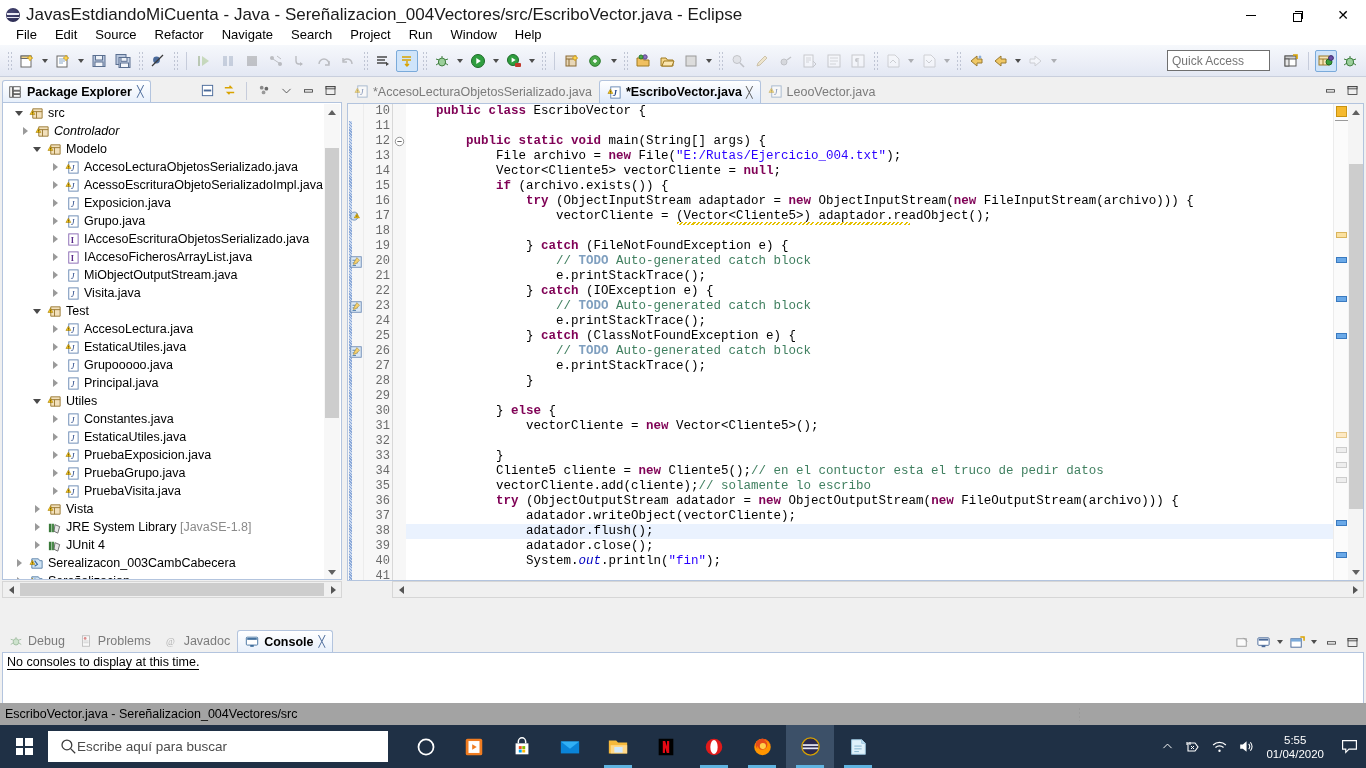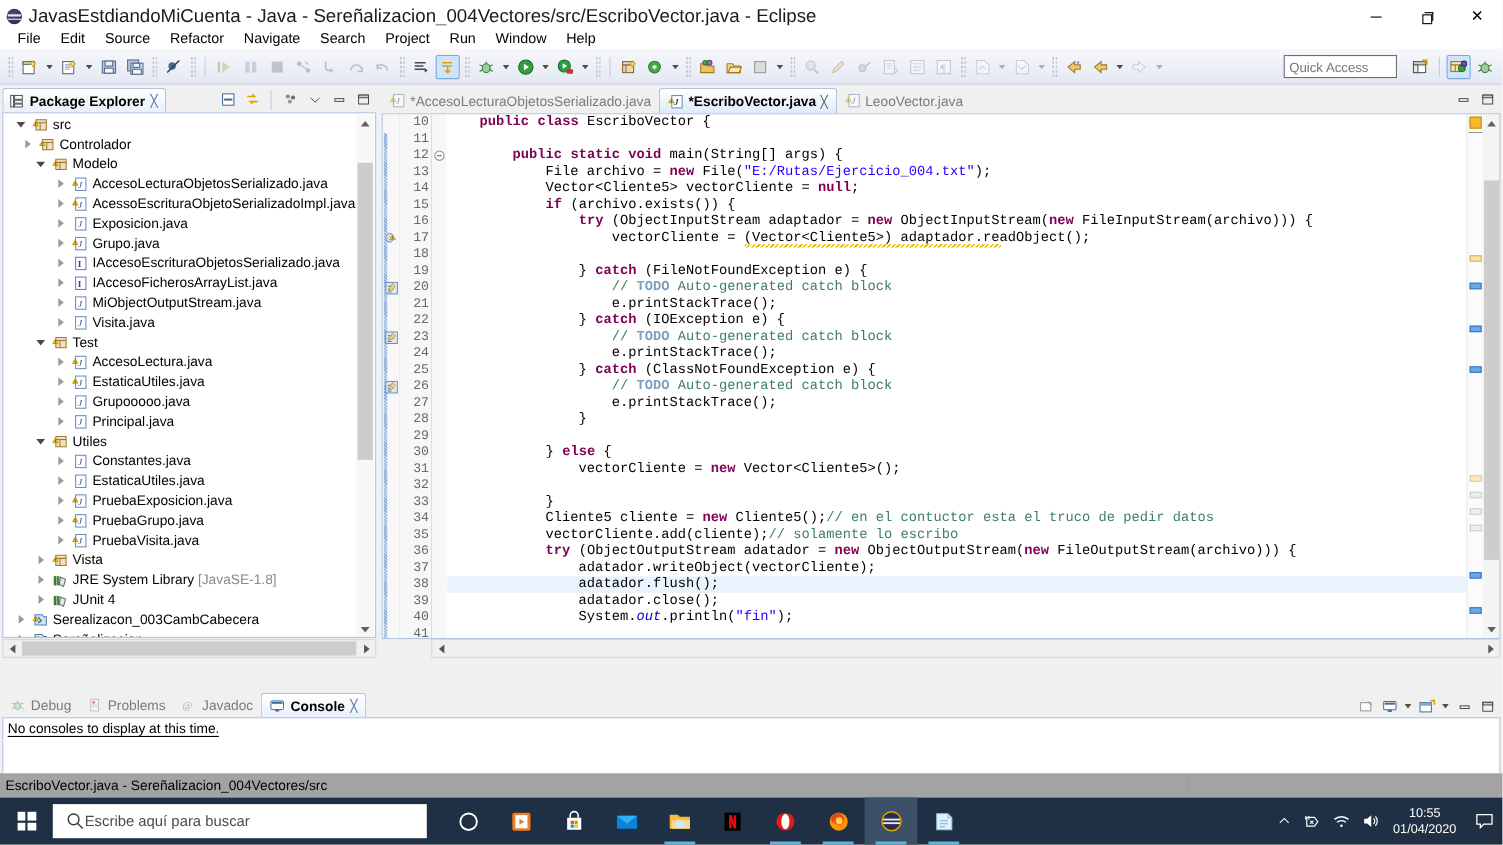--- a/index.html
+++ b/index.html
@@ -638,21 +638,21 @@
                 <svg width="15" height="15" viewBox="0 0 16 16">
                   <path d="M4 3h10v10H4z" fill="#f2e0bb" stroke="#9a7a34"></path>
                   <path d="M4 6h10M8 6v7" stroke="#9a7a34"></path>
                   <path d="M1 9l2.6-4.6L6.2 9z" fill="#f5c518" stroke="#a07a00" stroke-width=".6"></path>
                   <rect x="3.2" y="6" width=".8" height="1.8" fill="#5a4400"></rect>
                   <rect x="3.2" y="8.1" width=".8" height=".8" fill="#5a4400"></rect>
                 </svg>
               </div>
               <div class="tlabel">src</div>
             </div>
-            <div class="trow" style="padding-left: 14px;">
+            <div class="trow" style="padding-left: 14px; font-style: italic;">
               <div class="tw">
                 <span class="chev right"></span>
               </div>
               <div class="ticon">
                 <svg width="15" height="15" viewBox="0 0 16 16">
                   <path d="M4 3h10v10H4z" fill="#f2e0bb" stroke="#9a7a34"></path>
                   <path d="M4 6h10M8 6v7" stroke="#9a7a34"></path>
                   <path d="M1 9l2.6-4.6L6.2 9z" fill="#f5c518" stroke="#a07a00" stroke-width=".6"></path>
                   <rect x="3.2" y="6" width=".8" height="1.8" fill="#5a4400"></rect>
                   <rect x="3.2" y="8.1" width=".8" height=".8" fill="#5a4400"></rect>
@@ -1468,21 +1468,21 @@
           <circle cx="8" cy="12" r="1.1" fill="#fff"></circle>
         </svg>
       </div>
       <div class="tray-ic">
         <svg width="17" height="17" viewBox="0 0 16 16">
           <path d="M3 6h2.5L9 3v10L5.5 10H3z" fill="#fff"></path>
           <path d="M11 5.5a4 4 0 010 5M12.6 4a6.5 6.5 0 010 8" stroke="#fff" fill="none" stroke-width="1"></path>
         </svg>
       </div>
       <div class="clock">
-        <div>10:55</div>
+        <div>5:55</div>
         <div>01/04/2020</div>
       </div>
       <div class="notif">
         <svg width="17" height="17" viewBox="0 0 16 16">
           <path d="M1.5 2.5h13v8h-7l-3 3v-3h-3z" fill="none" stroke="#fff" stroke-width="1.1"></path>
         </svg>
       </div>
     </div>
   </div>
 </div>

